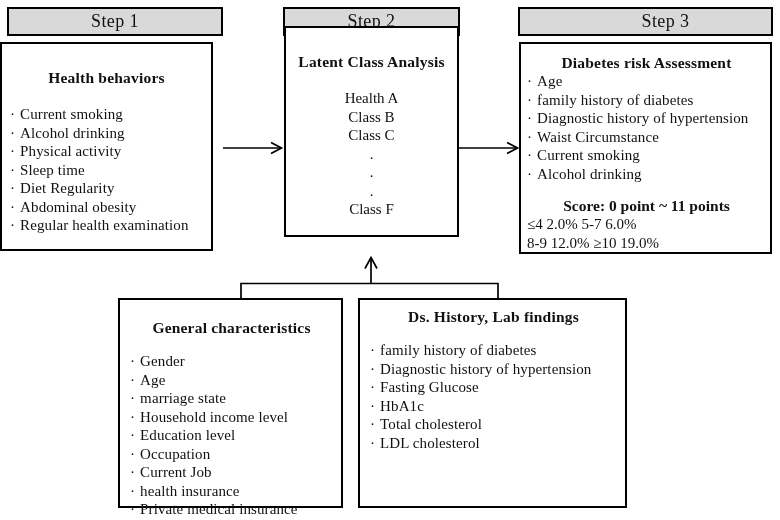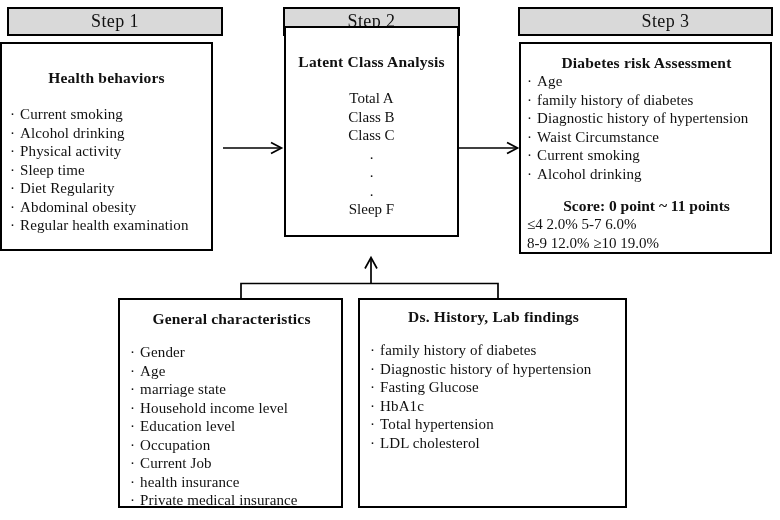--- a/index.html
+++ b/index.html
@@ -67,21 +67,21 @@
   .body3 { left: 519px; top: 42px; width: 253px; height: 212px; padding: 9px 4px 0 6px; }
   .score-title {
     font-weight: bold;
     text-align: center;
     font-size: 15.5px;
     line-height: 19px;
     margin-top: 13px;
   }
   .score-line { font-size: 15px; line-height: 19px; white-space: nowrap; }
   
-  .gen  { left: 118px; top: 298px; width: 225px; height: 210px; padding: 9px 8px 0 10px; }
+  .gen  { left: 118px; top: 298px; width: 225px; height: 210px; padding: 18px 8px 0 10px; }
   .hist { left: 358px; top: 298px; width: 269px; height: 210px; padding: 7px 8px 0 10px; }
   .gen .list, .hist .list { margin-top: 15px; }
 </style>
 </head>
 <body>
 
 <div class="canvas">
 
   <svg class="connectors" viewBox="0 0 780 520">
     <g stroke="#000" stroke-width="1.7" fill="none">
@@ -118,27 +118,27 @@
       <div class="li"><span class="bullet">·</span><span>Sleep time</span></div>
       <div class="li"><span class="bullet">·</span><span>Diet Regularity</span></div>
       <div class="li"><span class="bullet">·</span><span>Abdominal obesity</span></div>
       <div class="li"><span class="bullet">·</span><span>Regular health examination</span></div>
     </div>
   </div>
 
   <div class="box body2">
     <div class="box-title">Latent Class Analysis</div>
     <div class="centered-lines">
-      <div class="cl">Total A</div>
+      <div class="cl">Health A</div>
       <div class="cl">Class B</div>
       <div class="cl">Class C</div>
       <div class="cl">.</div>
       <div class="cl">.</div>
       <div class="cl">.</div>
-      <div class="cl">Sleep F</div>
+      <div class="cl">Class F</div>
     </div>
   </div>
 
   <div class="box body3">
     <div class="box-title">Diabetes risk Assessment</div>
     <div class="list">
       <div class="li"><span class="bullet">·</span><span>Age</span></div>
       <div class="li"><span class="bullet">·</span><span>family history of diabetes</span></div>
       <div class="li"><span class="bullet">·</span><span>Diagnostic history of hypertension</span></div>
       <div class="li"><span class="bullet">·</span><span>Waist Circumstance</span></div>
@@ -165,18 +165,18 @@
     </div>
   </div>
 
   <div class="box hist">
     <div class="box-title">Ds. History, Lab findings</div>
     <div class="list">
       <div class="li"><span class="bullet">·</span><span>family history of diabetes</span></div>
       <div class="li"><span class="bullet">·</span><span>Diagnostic history of hypertension</span></div>
       <div class="li"><span class="bullet">·</span><span>Fasting Glucose</span></div>
       <div class="li"><span class="bullet">·</span><span>HbA1c</span></div>
-      <div class="li"><span class="bullet">·</span><span>Total hypertension</span></div>
+      <div class="li"><span class="bullet">·</span><span>Total cholesterol</span></div>
       <div class="li"><span class="bullet">·</span><span>LDL cholesterol</span></div>
     </div>
   </div>
 
 </div>
 
 </body></html>

